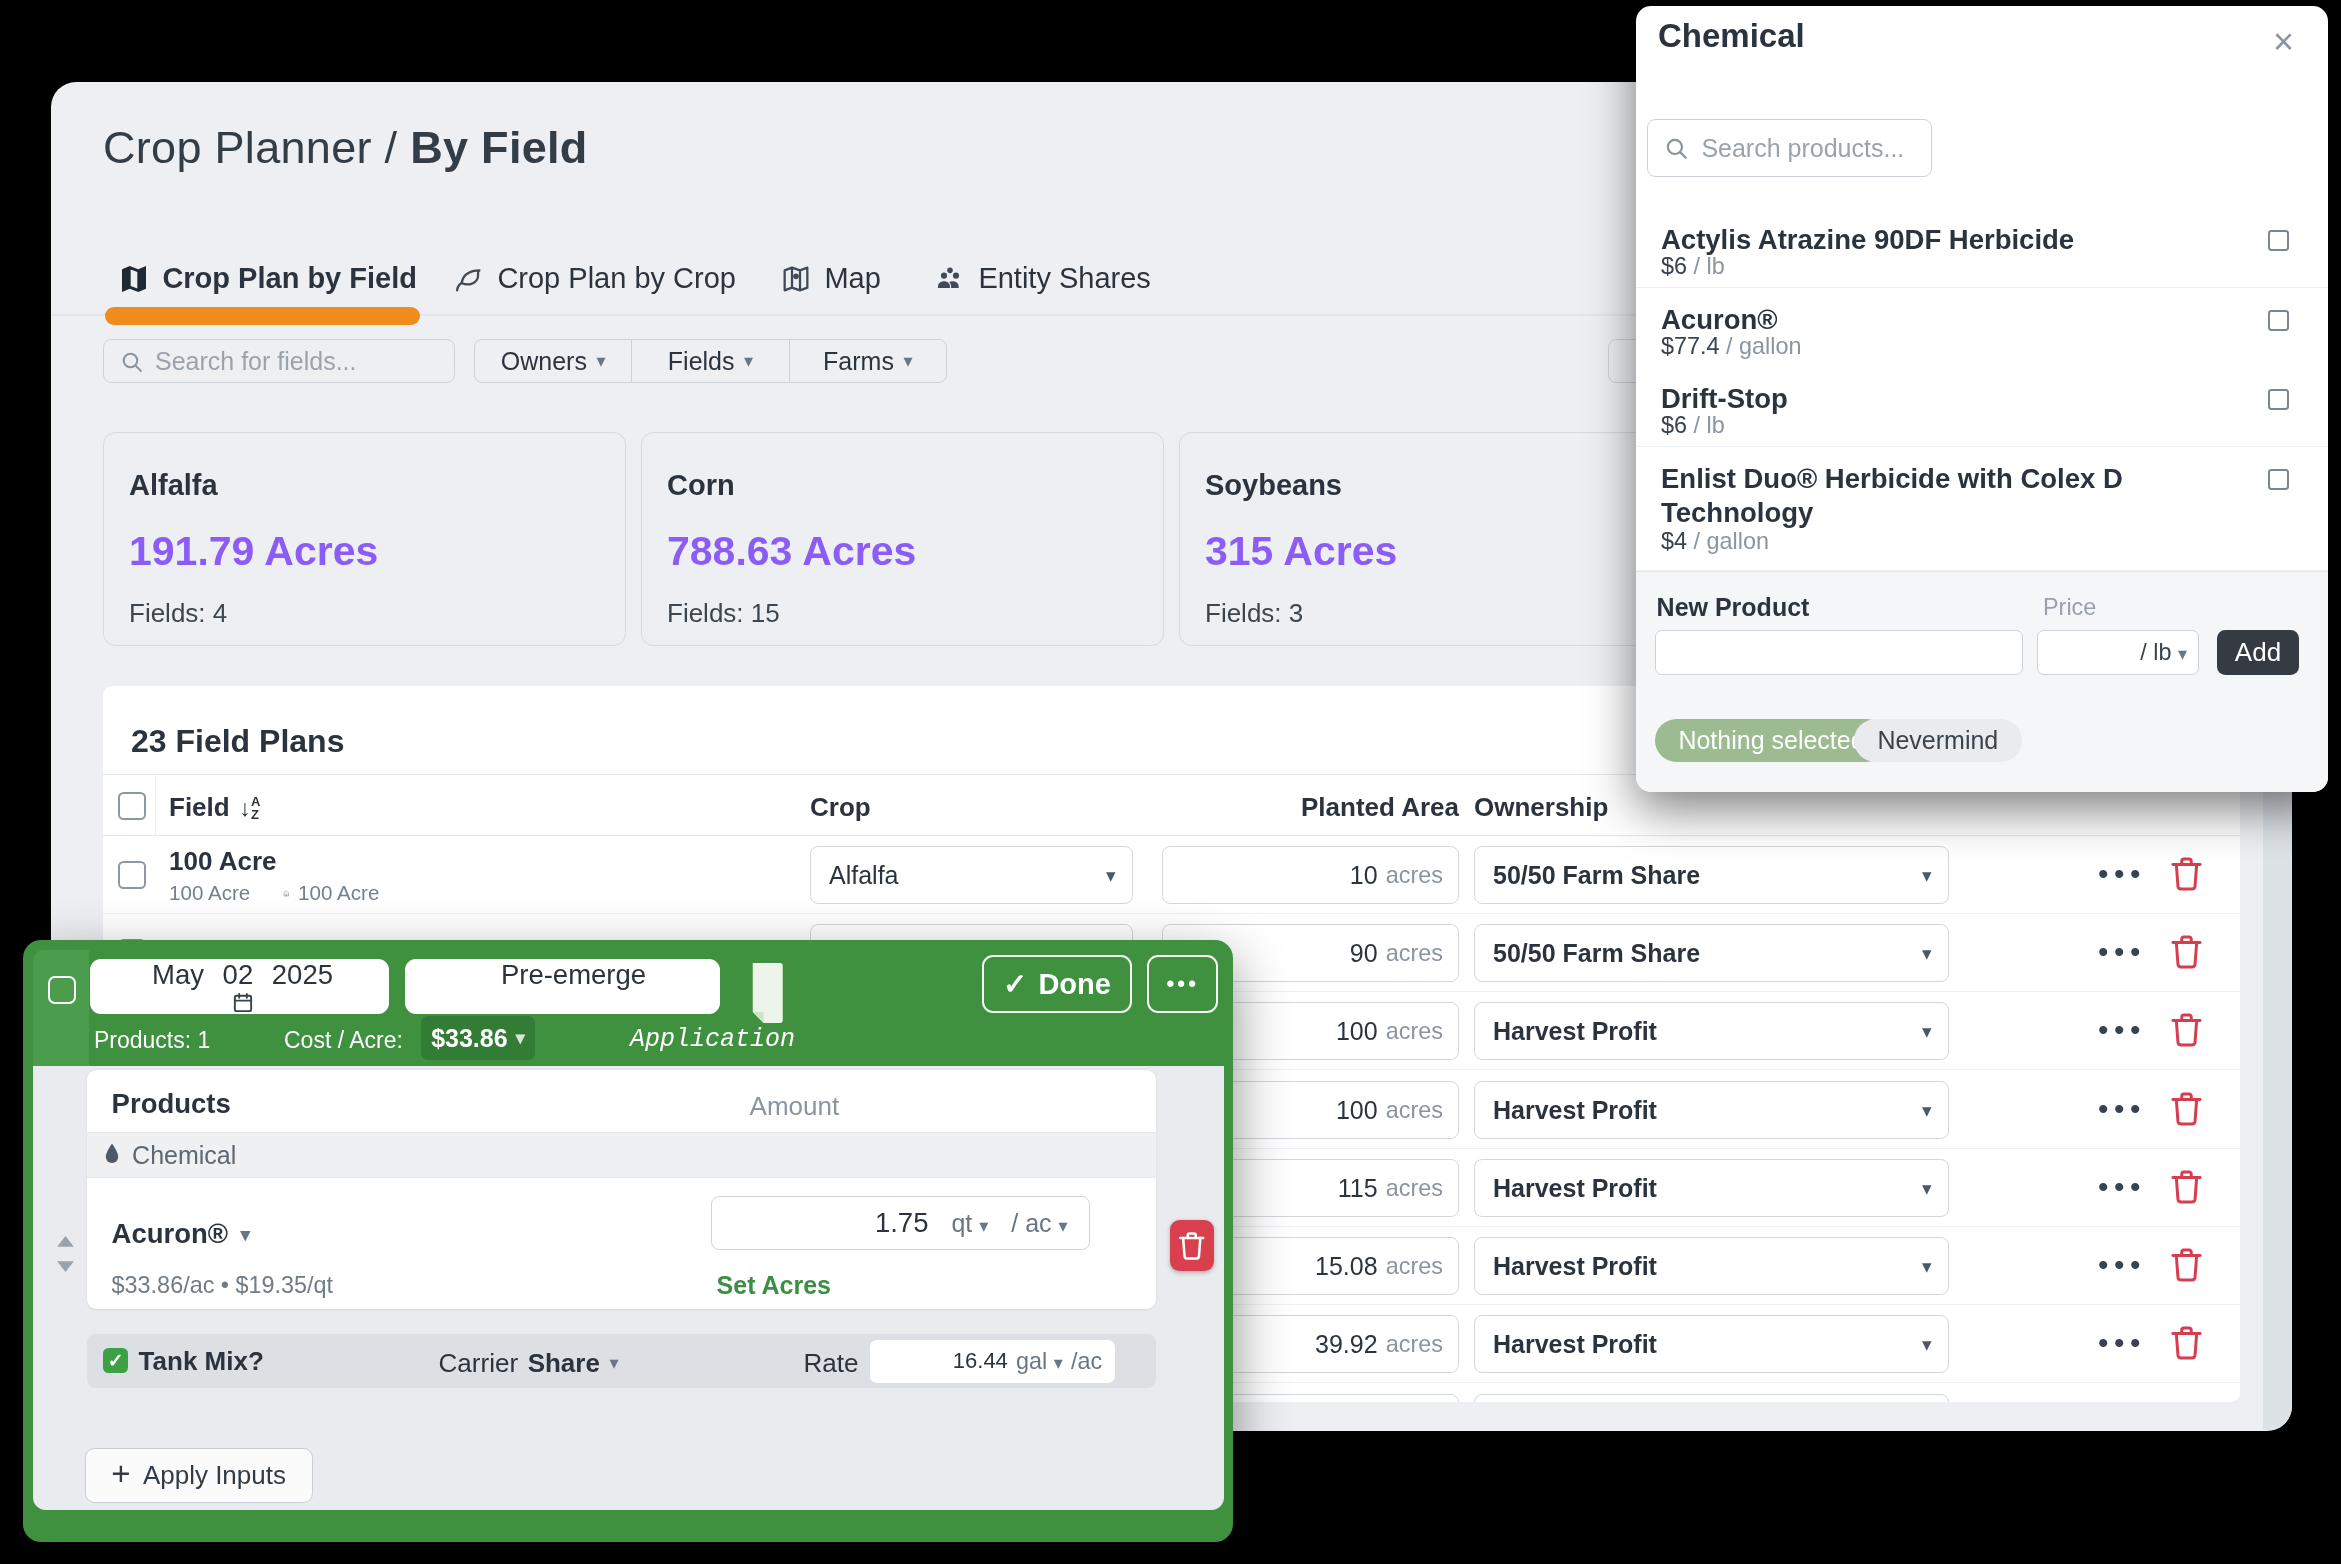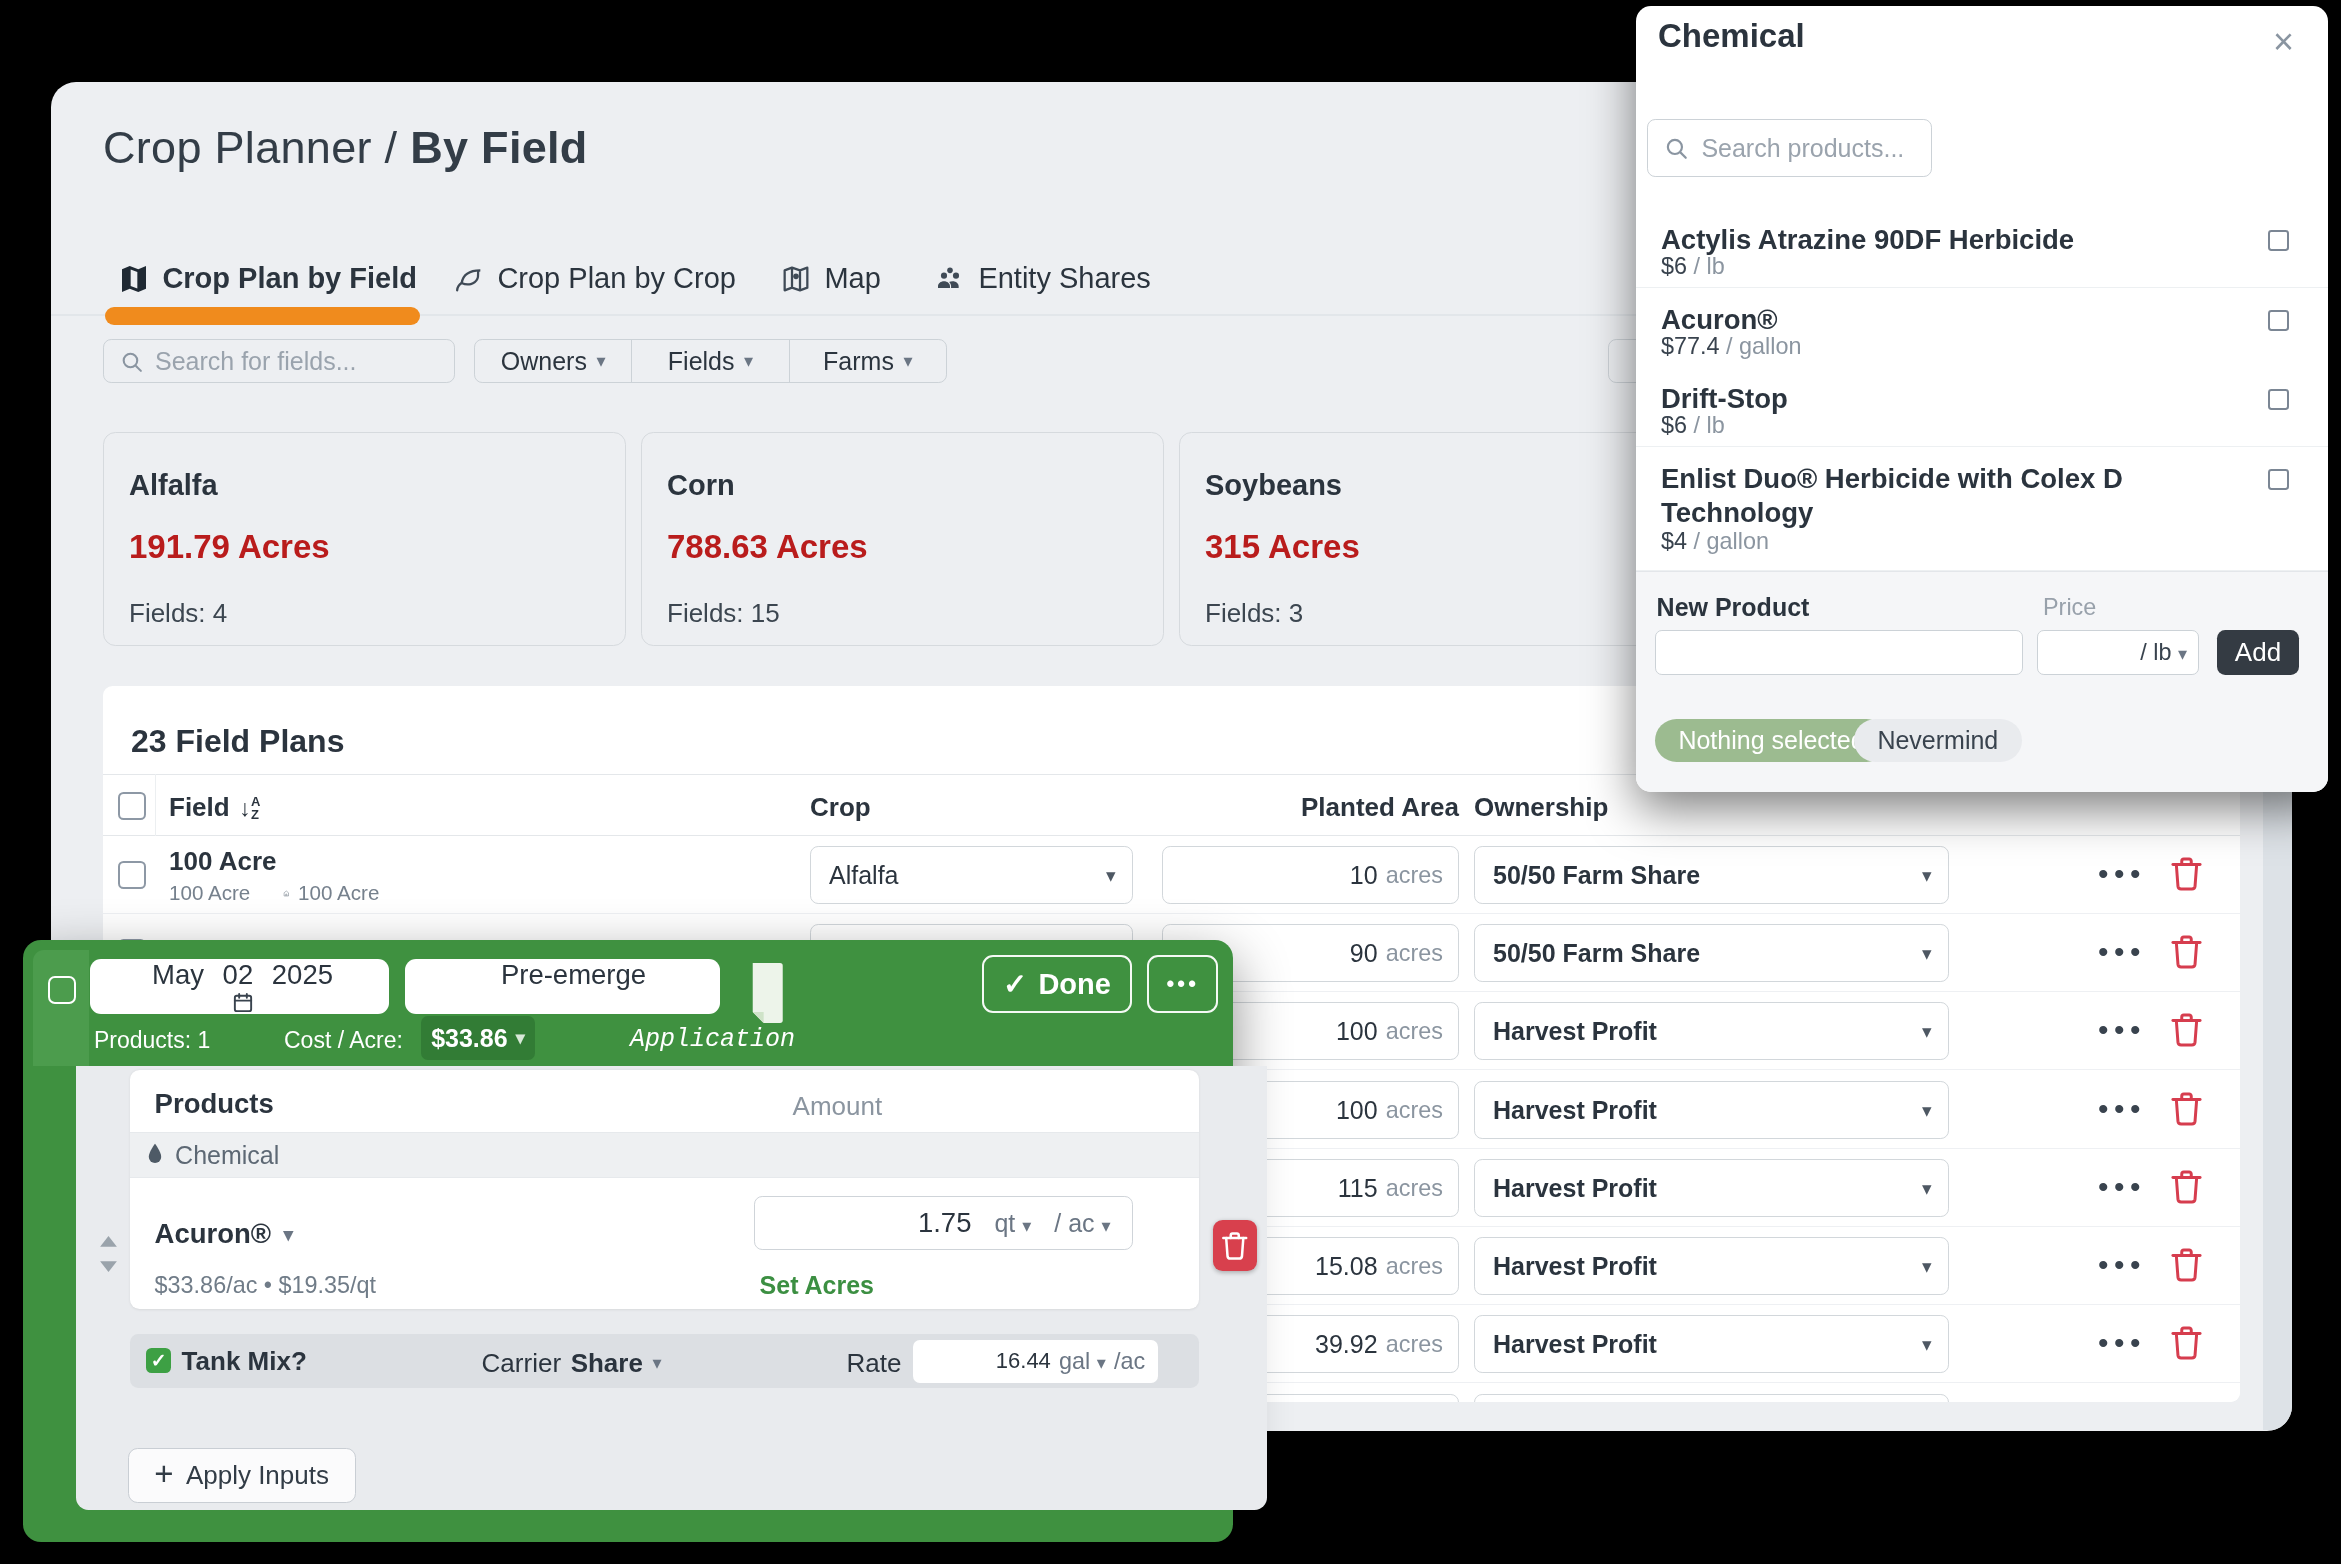--- a/index.html
+++ b/index.html
@@ -26,21 +26,21 @@
   #field-search svg { width:25px; height:25px; color:#8a95a1; }
   #field-search .ph { font-size:25px; color:#9aa3ad; }
   #filter-group { left:423px; top:257px; width:473px; height:44px; border:1.4px solid #ccd2d7; border-radius:8.2px; display:flex; }
   .filter-seg { display:flex; align-items:center; justify-content:center; gap:9.6px; font-size:25px; color:#2b343e; flex:1; cursor:pointer; }
   .filter-seg + .filter-seg { border-left:1.4px solid #ccd2d7; }
   .chev { font-size:18px; color:#6b7684; }
   #partial-button { left:1557px; top:257px; width:89px; height:44px; border:1.4px solid #ccd2d7; border-radius:8.2px; }
 
   .sum-card { top:350px; width:523px; height:214px; border:1.4px solid #d6dade; border-radius:12.4px; }
   .sum-card .crop { position:absolute; left:25px; top:36px; font-size:29px; font-weight:bold; color:#2b343e; }
-  .sum-card .acres { position:absolute; left:25px; top:95px; font-size:33px; font-weight:bold; color:#b91c1c; }
+  .sum-card .acres { position:absolute; left:25px; top:95px; font-size:41px; font-weight:bold; color:#8b5cf6; }
   .sum-card .fields { position:absolute; left:25px; top:165px; font-size:26px; color:#3c4650; }
 
   #plans-card { left:52px; top:604px; width:2137px; height:716px; background:#fff; border-radius:9.6px; overflow:hidden; }
   #plans-heading { left:12px; top:37px; font-size:32px; font-weight:bold; color:#2b343e;margin-left:16px; }
   #thead { left:0; top:88px; width:100%; height:62px; border-top:1.4px solid #e4e7ea; border-bottom:1.4px solid #e4e7ea; }
   #col-vline { left:52px; top:88px; width:1.4px; height:628px; background:#eceff1; }
   .th { position:absolute; top:16.5px; font-size:26px; font-weight:bold; color:#2b343e; }
   .cbx { position:absolute; width:27.5px; height:27.5px; border:2.1px solid #8d98a5; border-radius:5.5px; background:#fff; cursor:pointer; }
   .sort-az { display:inline-flex; align-items:center; margin-left:9.6px; }
   .sort-az .arrow { font-size:23.4px; color:#2b343e; }
@@ -78,21 +78,21 @@
   #gp-page-icon { left:724px; top:23.4px; width:36px; height:60px; }
   .gp-btn { border:2.7px solid rgba(255,255,255,.95); border-radius:11px; color:#fff; display:flex; align-items:center;
     justify-content:center; gap:11px; cursor:pointer; }
   #gp-done { left:959px; top:15px; width:150px; height:58px; font-size:29px; font-weight:bold; }
   #gp-more { left:1124px; top:15px; width:71px; height:58px; font-size:23.4px; letter-spacing:2.7px; }
   .gp-meta { top:87px; font-size:23px; color:#fff; }
   #gp-cost-chip { left:398px; top:76px; width:114px; height:44px; background:#327c35; border-radius:6.9px; color:#fff;
     display:flex; align-items:center; justify-content:center; gap:8.2px; font-size:25px; font-weight:bold; cursor:pointer; }
   #gp-cost-chip .chev { color:#d8e8d8; }
   #gp-application { left:607px; top:85px; font-size:25px; color:#fff; font-style:italic;font-family:Liberation Mono, monospace; }
-  #gp-body { left:9.6px; top:126px; width:1191px; height:444px; background:#e9ebee; border-radius:0 0 12.4px 12.4px;margin-left:43px; }
+  #gp-body { left:9.6px; top:126px; width:1191px; height:444px; background:#e9ebee; border-radius:0 0 12.4px 12.4px; }
   #gp-products-card { left:54px; top:4.1px; width:1069px; height:239px; background:#fff; border-radius:9.6px; box-shadow:0 0.7px 2.7px rgba(0,0,0,.08); }
   #gp-ph { left:0; top:0; width:100%; height:63px; border-bottom:1.4px solid #e6e9ec; }
   #gp-ph .p1 { position:absolute; left:25px; top:18px; font-size:27.5px; font-weight:bold; color:#2b343e; }
   #gp-ph .p2 { position:absolute; left:663px; top:20.6px; font-size:26px; color:#8b95a0; }
   #gp-chem-row { left:0; top:63px; width:100%; height:45px; background:#eef0f2; border-bottom:1.4px solid #e6e9ec;
     display:flex; align-items:center; gap:11px; padding-left:16.5px; }
   #gp-chem-row svg { width:18px; height:23.4px; color:#4e5a66; }
   #gp-chem-row span { font-size:25px; color:#5d6874; }
   #gp-prod-name { left:25px; top:148px; display:flex; align-items:center; gap:12.4px; font-size:27.5px; font-weight:bold; color:#2b343e; cursor:pointer; }
   #gp-prod-name .chev { font-size:19px; }

